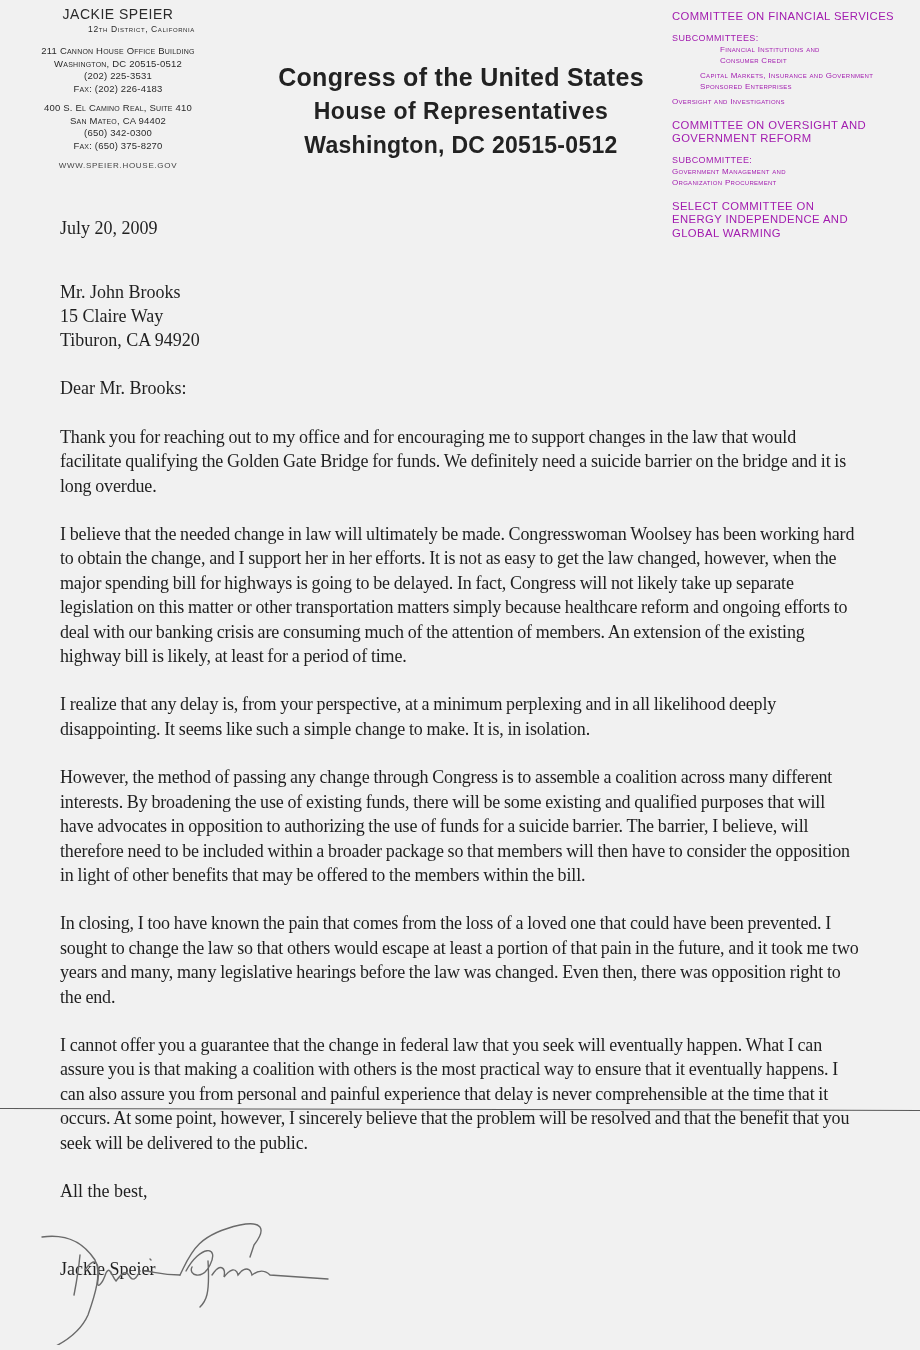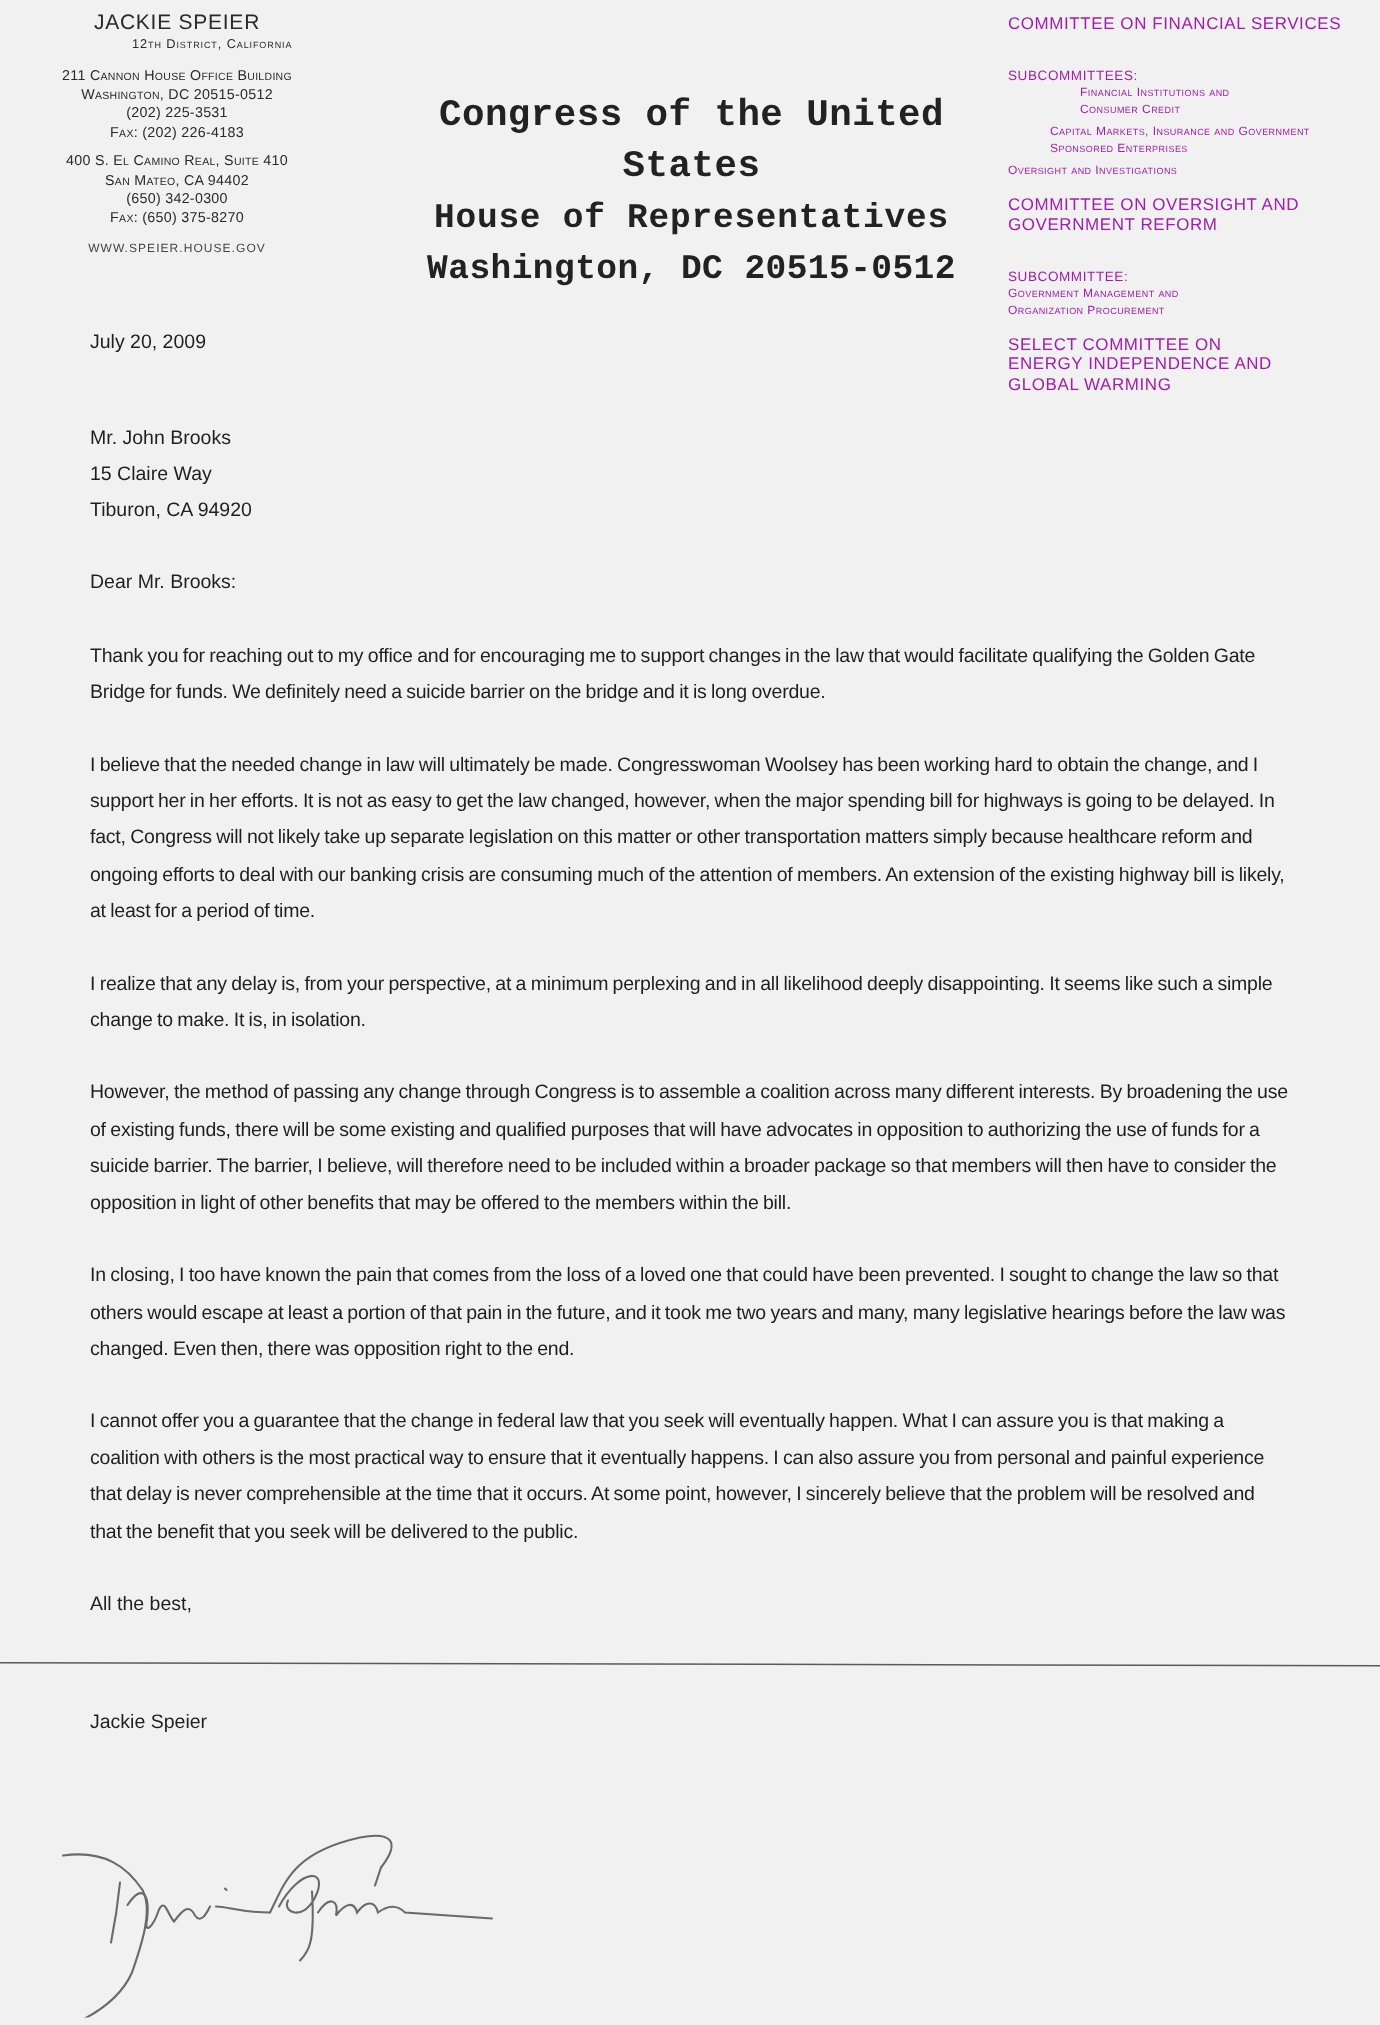--- a/index.html
+++ b/index.html
@@ -19,43 +19,43 @@
   .lh-left .district { font-size: 8.5px; letter-spacing: 0.6px; line-height: 12px; font-variant: small-caps; padding-left: 47px; }
   .lh-left .block { margin-top: 10px; }
   .lh-left .line { font-size: 9.5px; line-height: 12.5px; letter-spacing: 0.2px; font-variant: small-caps; }
   .lh-left .block2 { margin-top: 7px; }
   .lh-left .web { font-size: 8px; margin-top: 9px; letter-spacing: 0.7px; color: #444; }
 
   
   .lh-center {
     position: absolute; left: 246px; top: 60px; width: 430px;
     text-align: center; color: #222;
-    font-family: Liberation Mono, monospace;
+    font-family: Liberation Sans, sans-serif;
     font-weight: bold;
   }
   .lh-center .t1 { font-size: 25px; line-height: 34px; letter-spacing: 0.3px; }
   .lh-center .t2 { font-size: 23px; line-height: 34px; letter-spacing: 0.5px; }
   .lh-center .t3 { font-size: 23px; line-height: 34px; letter-spacing: 0.3px; }
 
   
   .lh-right {
     position: absolute; left: 672px; top: 10px; width: 234px;
     color: #a21caf;
   }
   .lh-right .cmt { font-size: 11.3px; line-height: 13.5px; letter-spacing: 0.4px; }
-  .lh-right .sub-h { font-size: 9px; line-height: 12px; letter-spacing: 0.4px; margin-top: 20px; }
+  .lh-right .sub-h { font-size: 9px; line-height: 12px; letter-spacing: 0.4px; margin-top: 8px; }
   .lh-right .sub { font-size: 8px; line-height: 11px; letter-spacing: 0.3px; font-variant: small-caps; }
   .lh-right .sub + .sub { margin-top: 4px; }
   .lh-right .gap { margin-top: 12px; }
 
   
   .letter {
     position: absolute; left: 60px; top: 216px; width: 800px;
-    font-family: Liberation Sans, sans-serif;
-    font-size: 13px; line-height: 24.4px; color: #1f1f1f;
+    font-family: Liberation Serif, serif;
+    font-size: 18px; line-height: 24.4px; color: #1f1f1f;
   }
   .date { margin: 0; }
   .address { margin-top: 40px; }
   .address div { line-height: 24px; }
   .salutation { margin-top: 24px; }
   .para { margin: 24px 0 0 0; letter-spacing: -0.15px; word-spacing: -0.5px; }
   .closing { margin-top: 24px; }
   .sig-block { margin-top: 55px; }
   .signame, .sigtitle { line-height: 23px; }
 

